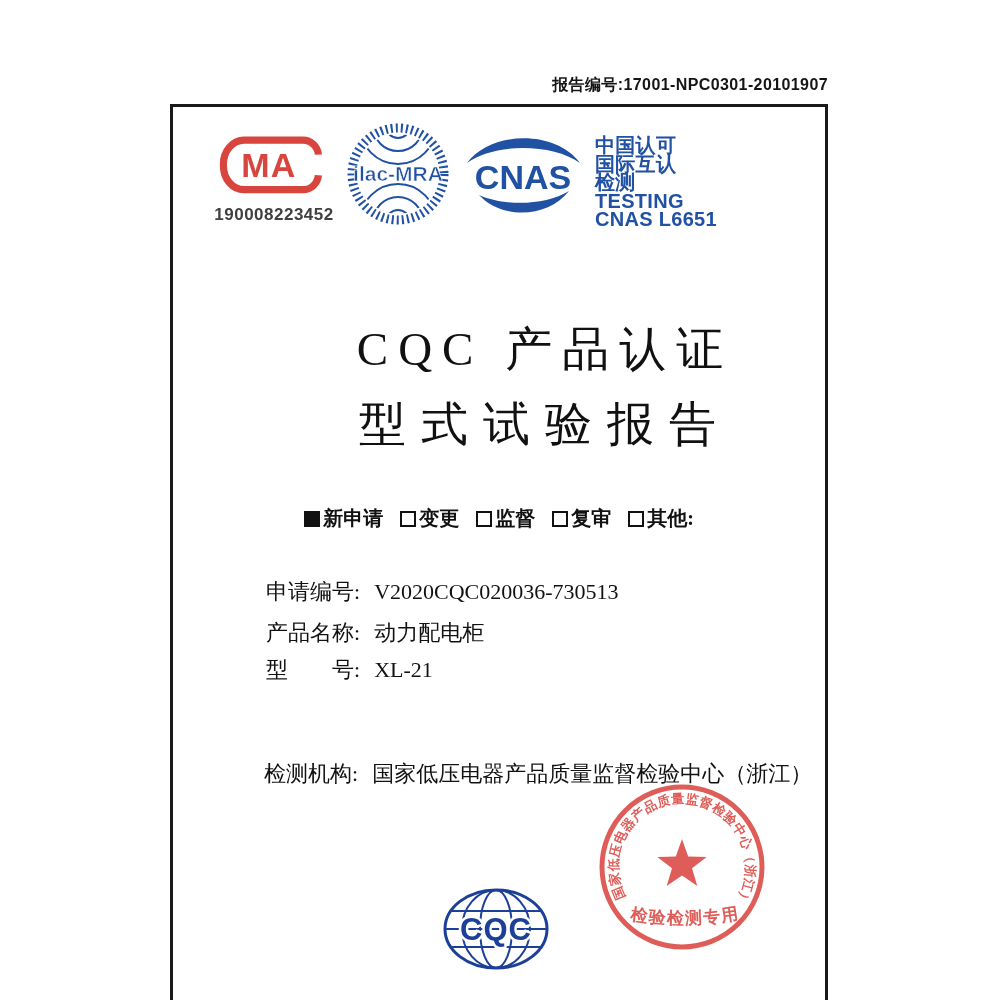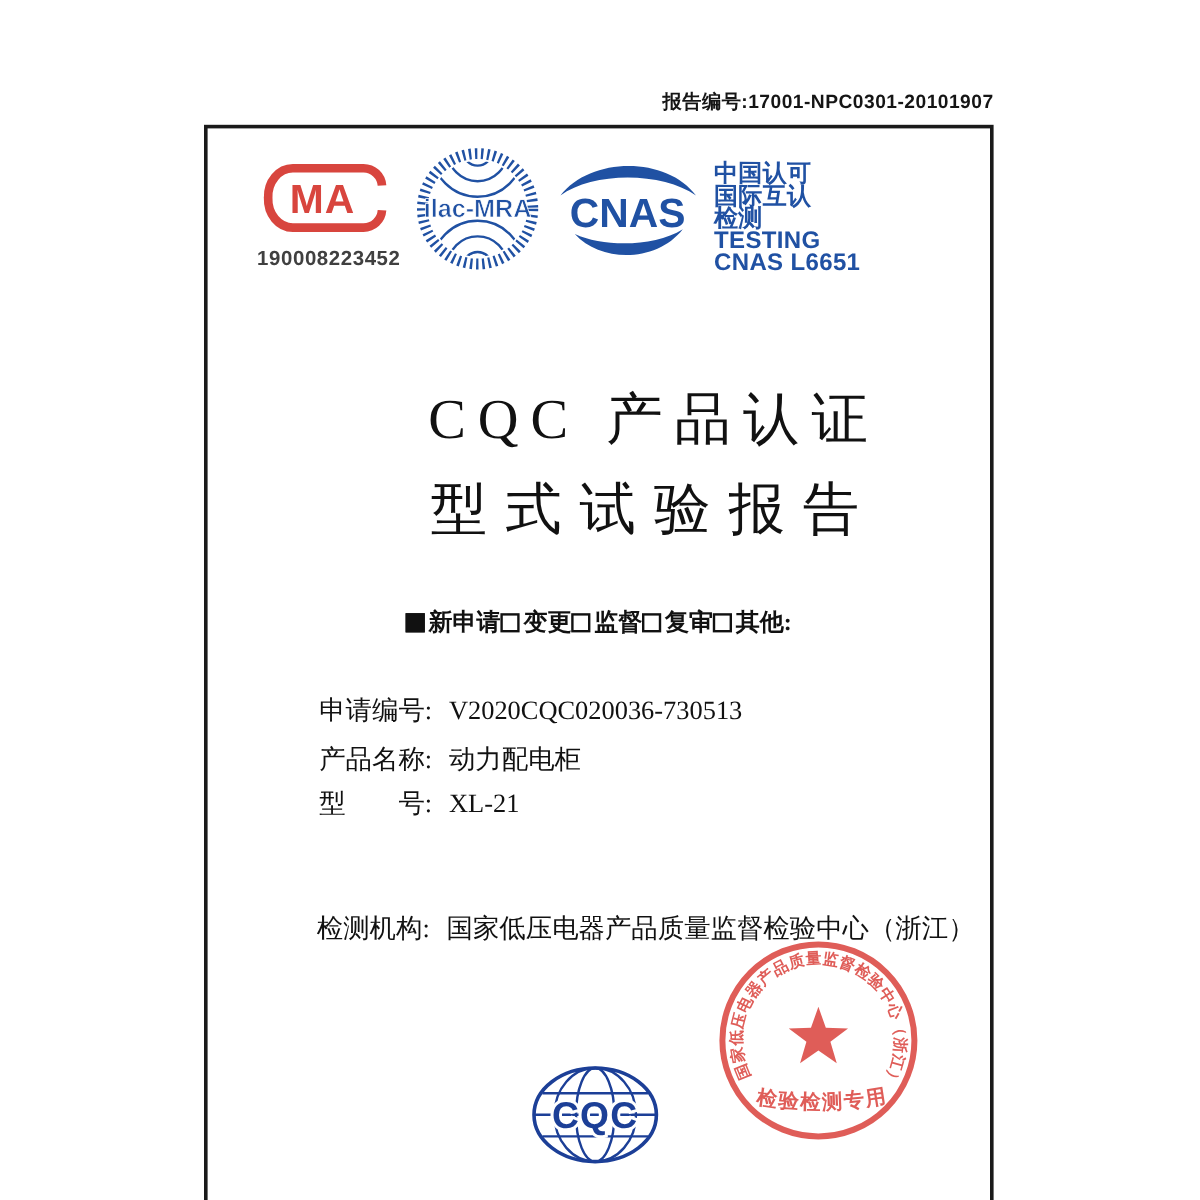--- a/index.html
+++ b/index.html
@@ -23,21 +23,21 @@
           font-weight:700;color:#2051a3;font-size:20px;line-height:18.5px;letter-spacing:.3px;}
 
   
   .title-line{position:absolute;left:170px;width:750px;text-align:center;
               font-size:47px;font-weight:500;color:#111;white-space:nowrap;}
   .title-1{top:272px;letter-spacing:10px;}
   .title-2{top:347px;letter-spacing:15px;}
 
   
   .checkbox-row{position:absolute;left:170px;top:459px;width:658px;
-                display:flex;justify-content:center;
+                display:flex;justify-content:center;gap:17px;
                 font-size:20px;font-weight:600;color:#111;}
   .cb-item{display:flex;align-items:center;gap:3px;white-space:nowrap;}
   .cb-box{display:inline-block;width:12px;height:12px;border:2px solid #111;
           background:#fff;flex:0 0 auto;}
   .cb-box.filled{background:#111;}
 
   
   .field{position:absolute;left:266px;font-size:22px;color:#111;white-space:nowrap;}
   .field-label{margin-right:14px;}
   .f0{top:531px}.f1{top:572px}.f2{top:609px}

